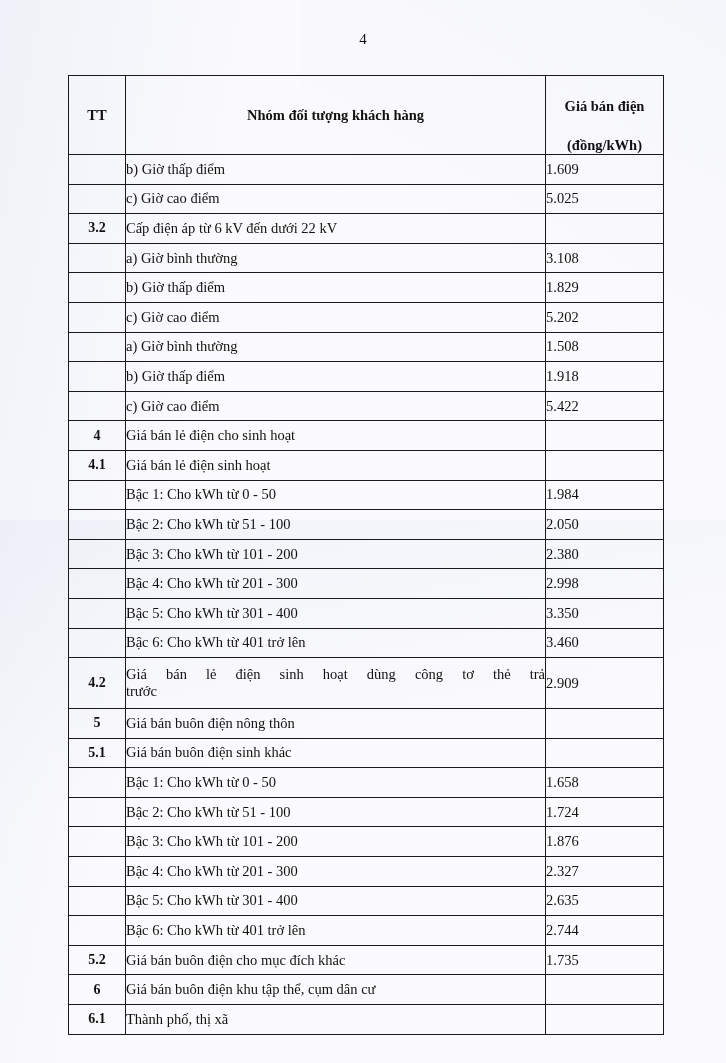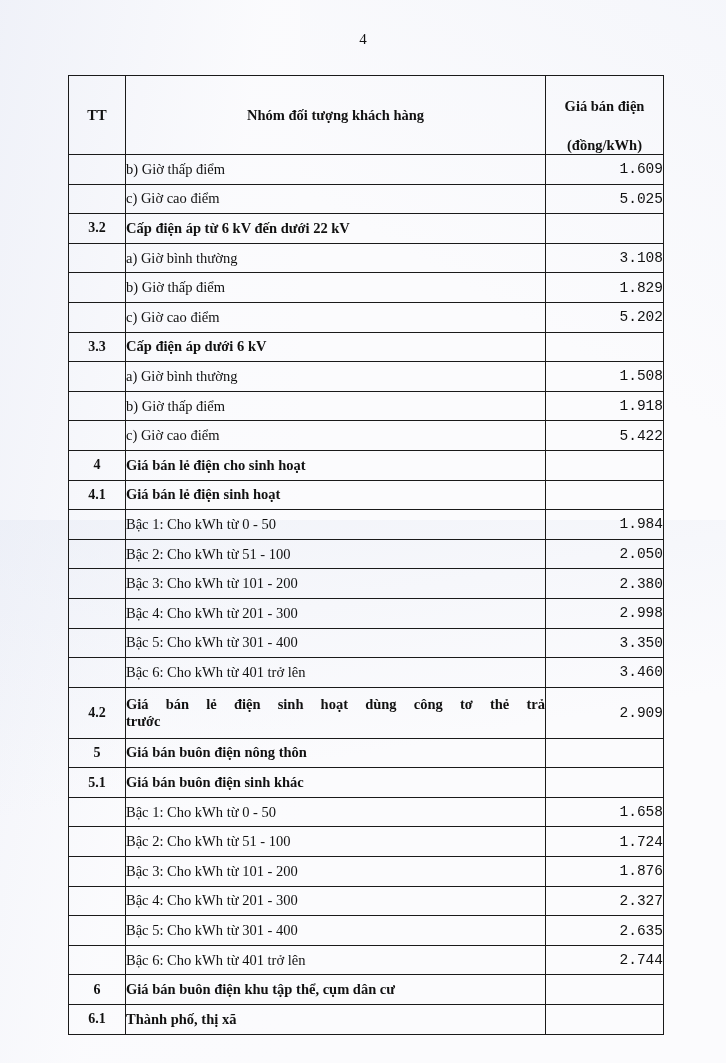--- a/index.html
+++ b/index.html
@@ -77,38 +77,37 @@
     padding: 0 2px;
     margin-top: 16px;
   }
   td.group {
     font-size: 14.5px;
     padding: 2px 8px 2px 9px;
     height: 28.6px;
     line-height: 17px;
     margin-left: 12px;
   }
-  td.group.bold { font-weight: bold; }
+  td.group.bold { font-weight: normal; }
   td.group.justify {
     text-align: justify;
     text-align-last: justify;
     padding-top: 3px;
     padding-bottom: 3px;
   }
   td.group.justify .jl2 {
     display: block;
     text-align: center;
     text-align-last: left;
   }
   td.price {
-    text-align: right;
+    text-align: left;
     font-size: 14.5px;
     height: 28.6px;
     padding: 0 2px;
-    font-family: Liberation Mono, monospace;
   }
   tr.tall td { height: 44px; }
 </style>
 </head>
 <body>
 
 <div class="scan-tint-a"></div>
 <div class="scan-tint-b"></div>
 <div class="scan-tint-c"></div>
 
@@ -155,25 +154,20 @@
         <td class="tt"></td>
         <td class="group">b) Giờ thấp điểm</td>
         <td class="price">1.829</td>
       </tr>
       <tr>
         <td class="tt"></td>
         <td class="group">c) Giờ cao điểm</td>
         <td class="price">5.202</td>
       </tr>
       <tr>
-        <td class="tt">3.3</td>
-        <td class="group bold">Cấp điện áp dưới 6 kV</td>
-        <td class="price"></td>
-      </tr>
-      <tr>
         <td class="tt"></td>
         <td class="group">a) Giờ bình thường</td>
         <td class="price">1.508</td>
       </tr>
       <tr>
         <td class="tt"></td>
         <td class="group">b) Giờ thấp điểm</td>
         <td class="price">1.918</td>
       </tr>
       <tr>
@@ -260,20 +254,25 @@
         <td class="tt"></td>
         <td class="group">Bậc 5: Cho kWh từ 301 - 400</td>
         <td class="price">2.635</td>
       </tr>
       <tr>
         <td class="tt"></td>
         <td class="group">Bậc 6: Cho kWh từ 401 trở lên</td>
         <td class="price">2.744</td>
       </tr>
       <tr>
+        <td class="tt">5.2</td>
+        <td class="group bold">Giá bán buôn điện cho mục đích khác</td>
+        <td class="price">1.735</td>
+      </tr>
+      <tr>
         <td class="tt">6</td>
         <td class="group bold">Giá bán buôn điện khu tập thể, cụm dân cư</td>
         <td class="price"></td>
       </tr>
       <tr>
         <td class="tt">6.1</td>
         <td class="group bold">Thành phố, thị xã</td>
         <td class="price"></td>
       </tr>
     </tbody>

